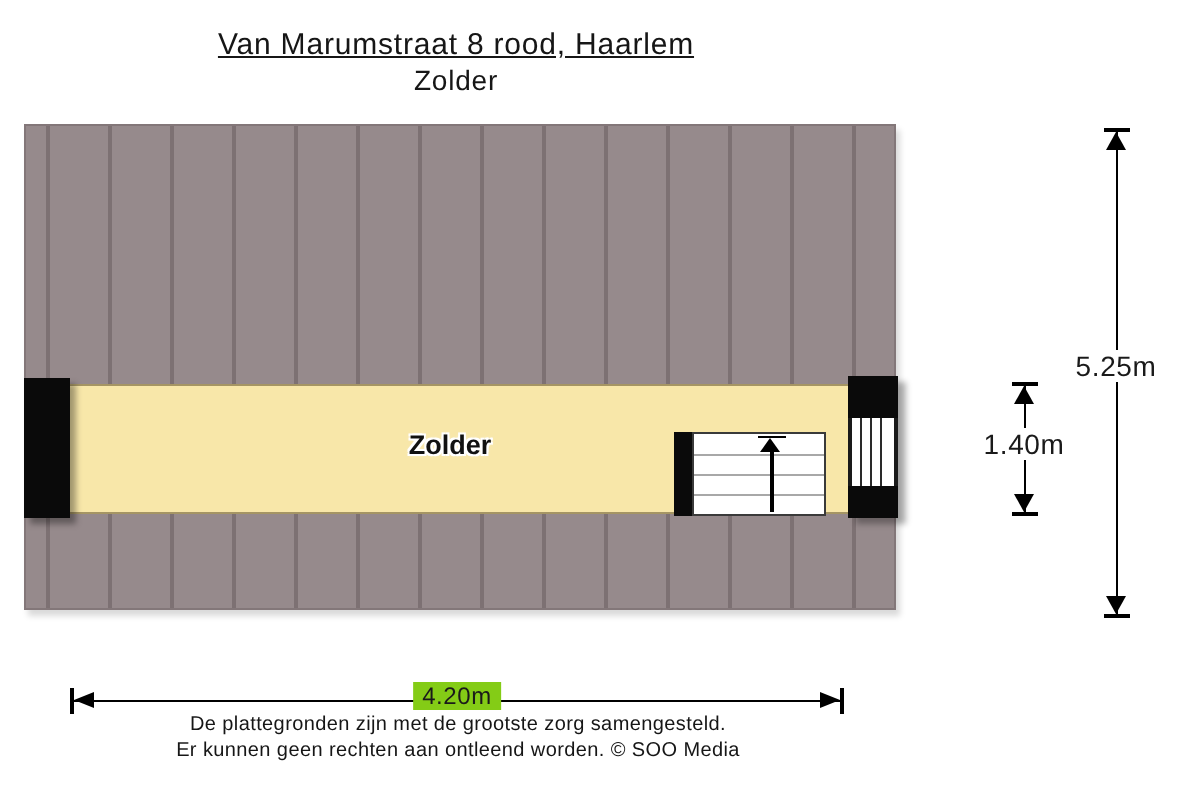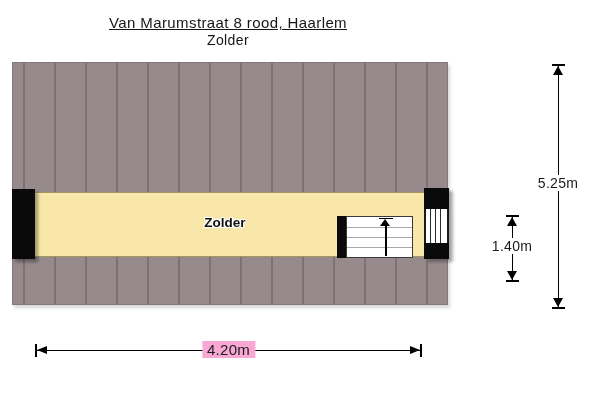--- a/index.html
+++ b/index.html
@@ -73,21 +73,21 @@
     background:#fff;padding:0 2px;font-size:14px;letter-spacing:.3px;white-space:nowrap;}
   .dim-h{position:absolute;height:13px;}
   .dim-h .line{position:absolute;top:6px;left:1px;right:1px;height:1px;background:#000;}
   .dim-h .cap{position:absolute;top:0;width:2px;height:13px;background:#000;}
   .dim-h .cap.left{left:0}.dim-h .cap.right{right:0}
   .dim-h .ah-left{position:absolute;left:2px;top:2px;width:0;height:0;
     border-top:4.5px solid transparent;border-bottom:4.5px solid transparent;border-right:10px solid #000;}
   .dim-h .ah-right{position:absolute;right:2px;top:2px;width:0;height:0;
     border-top:4.5px solid transparent;border-bottom:4.5px solid transparent;border-left:10px solid #000;}
   .dim-h .lbl{position:absolute;left:50%;top:-3px;transform:translateX(-50%);
-    background:#f9a8d4;padding:0 5px;font-size:15px;letter-spacing:.3px;white-space:nowrap;}
+    background:#84cc16;padding:0 5px;font-size:12px;letter-spacing:.3px;white-space:nowrap;}
   
   .footer{position:absolute;left:3px;top:356px;width:452px;text-align:center;
     font-size:10px;line-height:13px;letter-spacing:.2px;color:#161616;}
 </style>
 </head>
 <body>
 
 <div class="page">
 
   <div class="title-block">
@@ -124,32 +124,36 @@
 
   <div class="dim-v" style="left:551.5px;top:64px;height:245px;">
     <div class="line"></div>
     <div class="cap top"></div>
     <div class="cap bot"></div>
     <div class="ah-up"></div>
     <div class="ah-down"></div>
     <div class="lbl" style="top:111px;">5.25m</div>
   </div>
 
-  <div class="dim-v" style="left:505.5px;top:191px;height:67px;margin-top:24px;">
+  <div class="dim-v" style="left:505.5px;top:191px;height:67px;">
     <div class="line"></div>
     <div class="cap top"></div>
     <div class="cap bot"></div>
     <div class="ah-up"></div>
     <div class="ah-down"></div>
     <div class="lbl" style="top:23px;">1.40m</div>
   </div>
 
   <div class="dim-h" style="left:35px;top:343.5px;width:387px;">
     <div class="line"></div>
     <div class="cap left"></div>
     <div class="cap right"></div>
     <div class="ah-left"></div>
     <div class="ah-right"></div>
     <div class="lbl">4.20m</div>
   </div>
 
+  <div class="footer">
+    <div>De plattegronden zijn met de grootste zorg samengesteld.</div>
+    <div>Er kunnen geen rechten aan ontleend worden. © SOO Media</div>
+  </div>
 
 </div>
 
 </body></html>

